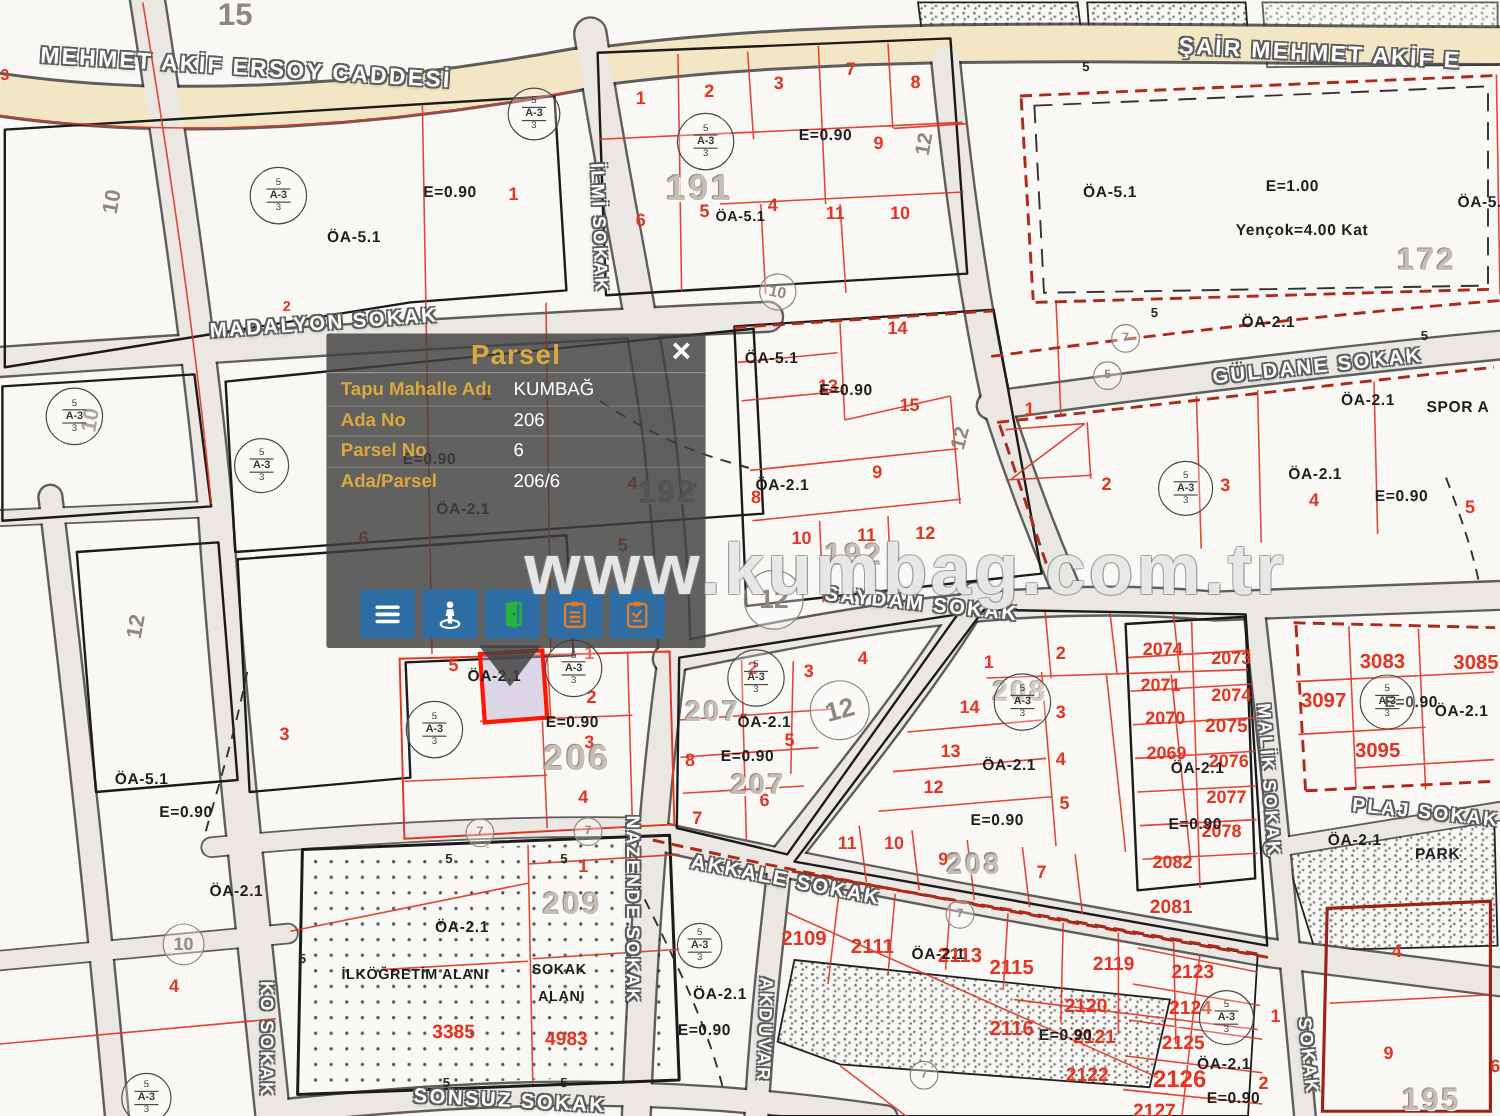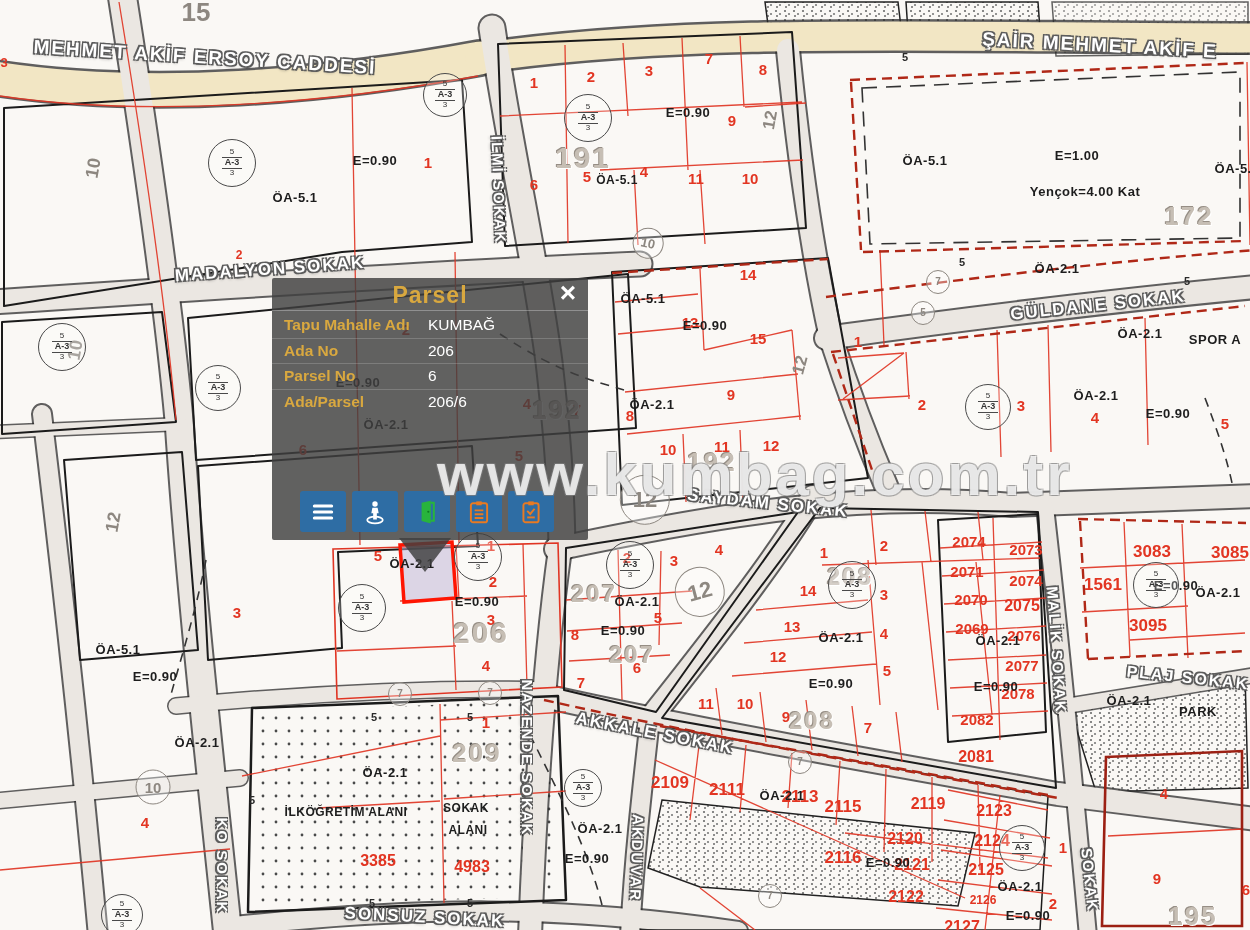--- a/index.html
+++ b/index.html
@@ -260,35 +260,35 @@
       <span class="lbl parcel" style="left: 1026px; top: 580px; transform: translate(-50%, -50%) rotate(0deg); font-size: 15px;">2074</span>
       <span class="lbl parcel" style="left: 971px; top: 599px; transform: translate(-50%, -50%) rotate(0deg); font-size: 15px;">2070</span>
       <span class="lbl parcel" style="left: 1022px; top: 606px; transform: translate(-50%, -50%) rotate(0deg); font-size: 16px;">2075</span>
       <span class="lbl parcel" style="left: 972px; top: 628px; transform: translate(-50%, -50%) rotate(0deg); font-size: 15px;">2069</span>
       <span class="lbl parcel" style="left: 1024px; top: 635px; transform: translate(-50%, -50%) rotate(0deg); font-size: 15px;">2076</span>
       <span class="lbl parcel" style="left: 1022px; top: 665px; transform: translate(-50%, -50%) rotate(0deg); font-size: 15px;">2077</span>
       <span class="lbl parcel" style="left: 1018px; top: 693px; transform: translate(-50%, -50%) rotate(0deg); font-size: 15px;">2078</span>
       <span class="lbl parcel" style="left: 977px; top: 719px; transform: translate(-50%, -50%) rotate(0deg); font-size: 15px;">2082</span>
       <span class="lbl parcel" style="left: 1152px; top: 551px; font-size: 17px; transform: translate(-50%, -50%) rotate(0deg);">3083</span>
       <span class="lbl parcel" style="left: 1230px; top: 552px; font-size: 17px; transform: translate(-50%, -50%) rotate(0deg);">3085</span>
-      <span class="lbl parcel" style="left: 1103px; top: 584px; font-size: 17px; transform: translate(-50%, -50%) rotate(0deg);">1561</span>
+      <span class="lbl parcel" style="left: 1103px; top: 584px; font-size: 17px; transform: translate(-50%, -50%) rotate(0deg);">3097</span>
       <span class="lbl parcel" style="left: 1148px; top: 625px; font-size: 17px; transform: translate(-50%, -50%) rotate(0deg);">3095</span>
       <span class="lbl parcel" style="left: 670px; top: 782px; font-size: 17px; transform: translate(-50%, -50%) rotate(0deg);">2109</span>
       <span class="lbl parcel" style="left: 727px; top: 789px; font-size: 17px; transform: translate(-50%, -50%) rotate(0deg);">2111</span>
       <span class="lbl parcel" style="left: 800px; top: 796px; font-size: 17px; transform: translate(-50%, -50%) rotate(0deg);">2113</span>
       <span class="lbl parcel" style="left: 843px; top: 806px; font-size: 17px; transform: translate(-50%, -50%) rotate(0deg);">2115</span>
       <span class="lbl parcel" style="left: 843px; top: 857px; font-size: 17px; transform: translate(-50%, -50%) rotate(0deg);">2116</span>
       <span class="lbl parcel" style="left: 908px; top: 804px; font-size: 16px; transform: translate(-50%, -50%) rotate(0deg); margin-left: 20px;">2119</span>
       <span class="lbl parcel" style="left: 905px; top: 839px; font-size: 16px; transform: translate(-50%, -50%) rotate(0deg);">2120</span>
       <span class="lbl parcel" style="left: 912px; top: 865px; font-size: 16px; transform: translate(-50%, -50%) rotate(0deg);">2121</span>
       <span class="lbl parcel" style="left: 906px; top: 897px; font-size: 16px; transform: translate(-50%, -50%) rotate(0deg);">2122</span>
       <span class="lbl parcel" style="left: 994px; top: 811px; font-size: 16px; transform: translate(-50%, -50%) rotate(0deg);">2123</span>
       <span class="lbl parcel" style="left: 992px; top: 841px; font-size: 16px; transform: translate(-50%, -50%) rotate(0deg);">2124</span>
       <span class="lbl parcel" style="left: 986px; top: 870px; font-size: 16px; transform: translate(-50%, -50%) rotate(0deg);">2125</span>
-      <span class="lbl parcel" style="left: 983px; top: 900px; font-size: 12px; transform: translate(-50%, -50%) rotate(0deg);">2126</span>
+      <span class="lbl parcel" style="left: 983px; top: 900px; font-size: 20px; transform: translate(-50%, -50%) rotate(0deg);">2126</span>
       <span class="lbl parcel" style="left: 962px; top: 927px; font-size: 16px; transform: translate(-50%, -50%) rotate(0deg);">2127</span>
       <span class="lbl parcel" style="left: 976px; top: 757px; font-size: 16px; transform: translate(-50%, -50%) rotate(0deg);">2081</span>
       <span class="lbl parcel" style="left: 1063px; top: 847px; transform: translate(-50%, -50%) rotate(0deg); font-size: 15px;">1</span>
       <span class="lbl parcel" style="left: 1053px; top: 903px; transform: translate(-50%, -50%) rotate(0deg); font-size: 15px;">2</span>
       <span class="lbl parcel" style="left: 1164px; top: 793px; transform: translate(-50%, -50%) rotate(0deg); font-size: 15px;">4</span>
       <span class="lbl parcel" style="left: 1157px; top: 878px; transform: translate(-50%, -50%) rotate(0deg); font-size: 15px;">9</span>
       <span class="lbl parcel" style="left: 1246px; top: 889px; transform: translate(-50%, -50%) rotate(0deg); font-size: 15px;">6</span>
       <span class="lbl parcel" style="left: 378px; top: 861px; font-size: 16px; transform: translate(-50%, -50%) rotate(0deg);">3385</span>
       <span class="lbl parcel" style="left: 472px; top: 867px; font-size: 16px; transform: translate(-50%, -50%) rotate(0deg);">4983</span>
       <span class="lbl parcel" style="left: 486px; top: 722px; transform: translate(-50%, -50%) rotate(0deg); font-size: 15px;">1</span>

